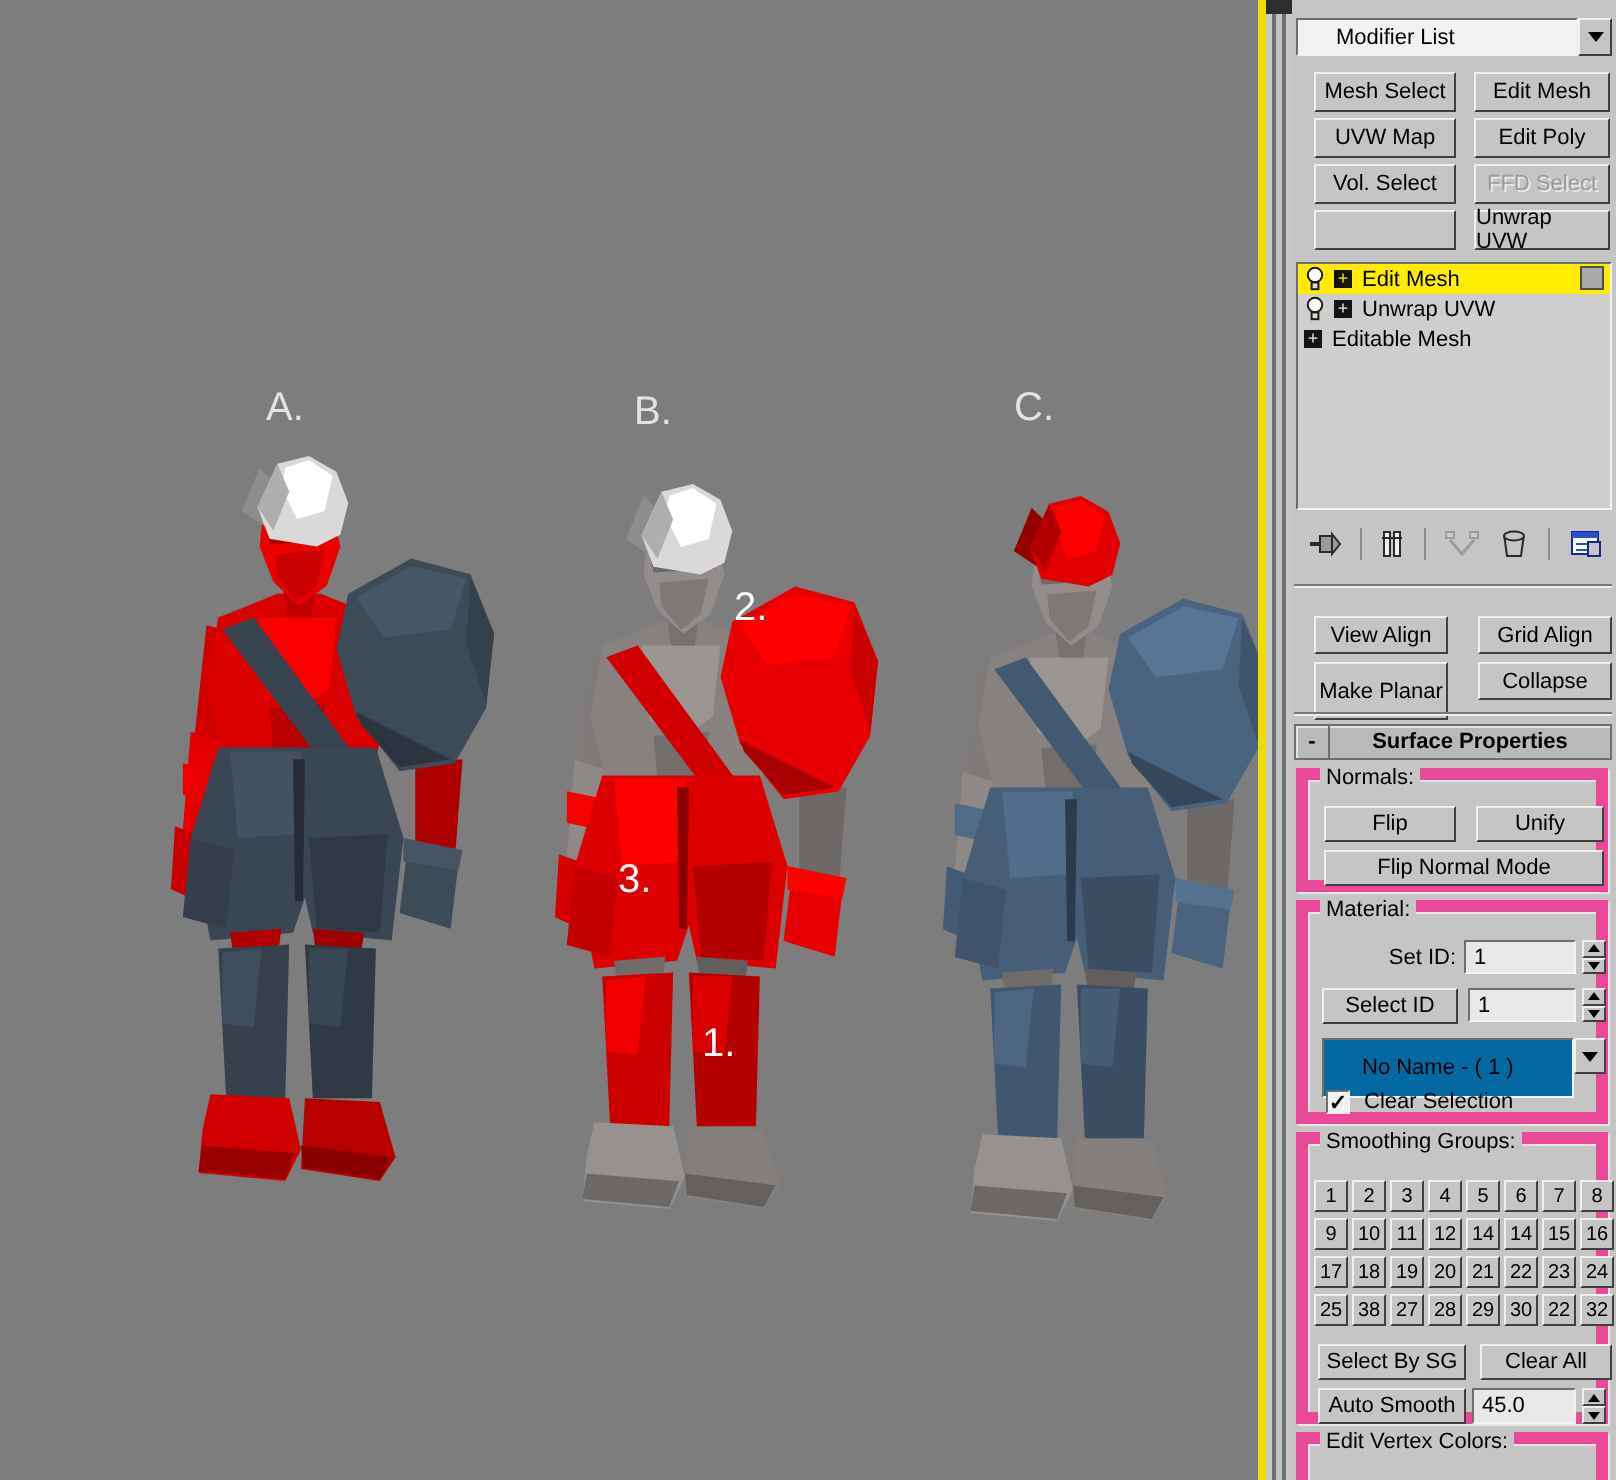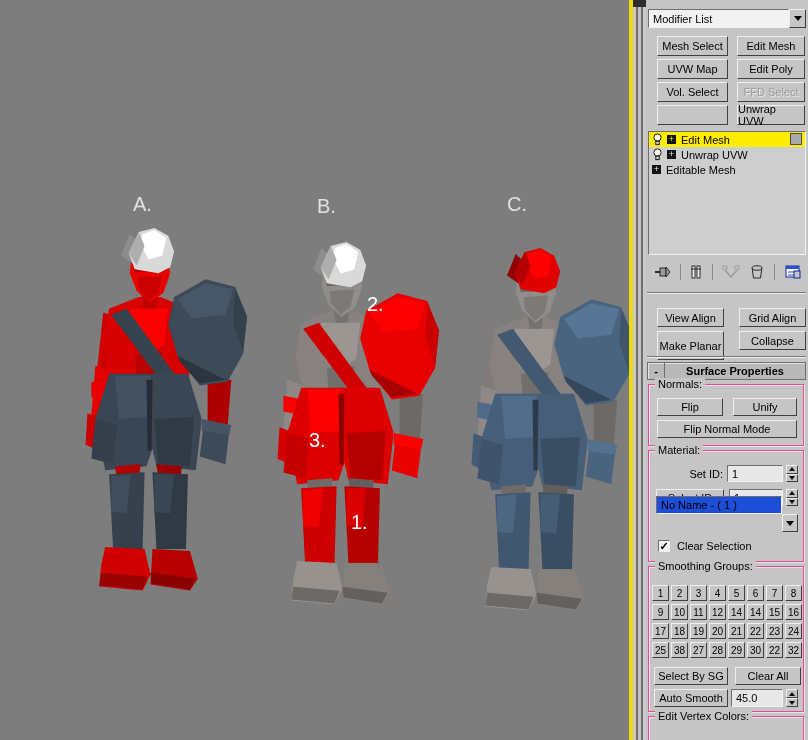--- a/index.html
+++ b/index.html
@@ -14,21 +14,21 @@
   #top-strip{position:absolute;left:633px;top:0;width:175px;height:7px;background:#2d2d2d;}
   
   #panel{position:absolute;left:646px;top:0;width:162px;height:740px;background:#c5c5c5;font-size:11px;color:#000;}
   .abs{position:absolute;}
   .b3{background:#c5c5c5;border:1px solid;border-color:#efefef #404040 #404040 #efefef;
       display:flex;align-items:center;justify-content:center;font-size:11px;
       font-family:"Liberation Sans",sans-serif;color:#000;padding:0;box-sizing:border-box;cursor:default;}
   .b3.disabled{color:#9c9c9c;text-shadow:1px 1px 0 #e9e9e9;}
   .sunken{border:1px solid;border-color:#6e6e6e #f2f2f2 #f2f2f2 #6e6e6e;box-sizing:border-box;}
   
-  .combo-field{background:#f2f2f2;display:flex;align-items:center;padding-left:4px;}
+  .combo-field{background:#f2f2f2;display:flex;align-items:center;padding-left:19px;}
   .arrow-btn{background:#c5c5c5;border:1px solid;border-color:#efefef #404040 #404040 #efefef;
              display:flex;align-items:center;justify-content:center;box-sizing:border-box;}
   .tri-down{width:0;height:0;border-left:4px solid transparent;border-right:4px solid transparent;border-top:5px solid #000;}
   
   #stackList{background:#cecece;}
   .stk-row{height:15px;display:flex;align-items:center;position:relative;}
   .stk-row.selected{background:#ffec00;}
   .plusbox{width:9px;height:9px;background:#141414;color:#e8e8e8;font-size:9px;line-height:8px;
            text-align:center;margin-right:5px;flex:0 0 9px;}
   .stk-row.selected .plusbox{color:#ffec00;}
@@ -36,21 +36,21 @@
   .stk-swatch{position:absolute;right:3px;top:1px;width:12px;height:12px;background:#a9a9a9;border:1px solid #4d4d4d;box-sizing:border-box;}
   .bulb{margin:0 4px 0 3px;flex:0 0 11px;}
   .tool-sep{width:1px;height:16px;background:#8a8a8a;}
   .divider{border-top:1px solid #787878;border-bottom:1px solid #ececec;height:0;}
   
   #rollout-hdr{background:#b9b9b9;border:1px solid #6f6f6f;box-shadow:inset 1px 1px 0 #e3e3e3;
                display:flex;align-items:stretch;box-sizing:border-box;font-weight:bold;}
   #rollout-hdr .minus{width:16px;border-right:1px solid #6f6f6f;display:flex;align-items:center;justify-content:center;}
   #rollout-hdr .ttl{flex:1;display:flex;align-items:center;justify-content:center;}
   
-  .grp{position:absolute;border:1px solid #ec4899;box-shadow:1px 1px 0 #e6e6e6,inset 1px 1px 0 #e6e6e6;box-sizing:border-box;}
+  .grp{position:absolute;border:6px solid #ec4899;box-shadow:1px 1px 0 #e6e6e6,inset 1px 1px 0 #e6e6e6;box-sizing:border-box;}
   .grp>.legend{position:absolute;top:-7px;left:6px;background:#c5c5c5;padding:0 3px;font-size:11px;line-height:13px;}
   
   .spin-field{background:#e8e8e8;font-size:11px;display:flex;align-items:center;padding-left:4px;}
   .spinner{display:flex;flex-direction:column;}
   .spinner .sb{flex:1;background:#c5c5c5;border:1px solid;border-color:#efefef #404040 #404040 #efefef;
                display:flex;align-items:center;justify-content:center;box-sizing:border-box;}
   .tri-up-s{width:0;height:0;border-left:3px solid transparent;border-right:3px solid transparent;border-bottom:4px solid #000;}
   .tri-dn-s{width:0;height:0;border-left:3px solid transparent;border-right:3px solid transparent;border-top:4px solid #000;}
   
   .chk{width:12px;height:12px;background:#f2f2f2;border:1px solid;border-color:#6e6e6e #f2f2f2 #f2f2f2 #6e6e6e;
@@ -301,21 +301,21 @@
       </div>
       <div class="abs spinner" style="left:137px;top:38px;width:12px;height:17px;">
         <div class="sb">
             <span class="tri-up-s"></span>
           </div>
         <div class="sb">
             <span class="tri-dn-s"></span>
           </div>
       </div>
 
-      <div class="abs combo-field sunken" style="left:7px;top:45px;width:126px;height:18px;background:#1d4ed8;">
+      <div class="abs combo-field sunken" style="left:7px;top:63px;width:126px;height:30px;background:#0369a1;">
         <span>No Name - ( 1 )</span>
       </div>
       <div class="abs arrow-btn" style="left:133px;top:63px;width:16px;height:18px;">
         <span class="tri-down"></span>
       </div>
 
       <div class="abs" style="left:9px;top:89px;display:flex;align-items:center;gap:7px;">
         <div class="chk" id="clearSelChk">✓</div>
         <span>Clear Selection</span>
       </div>

